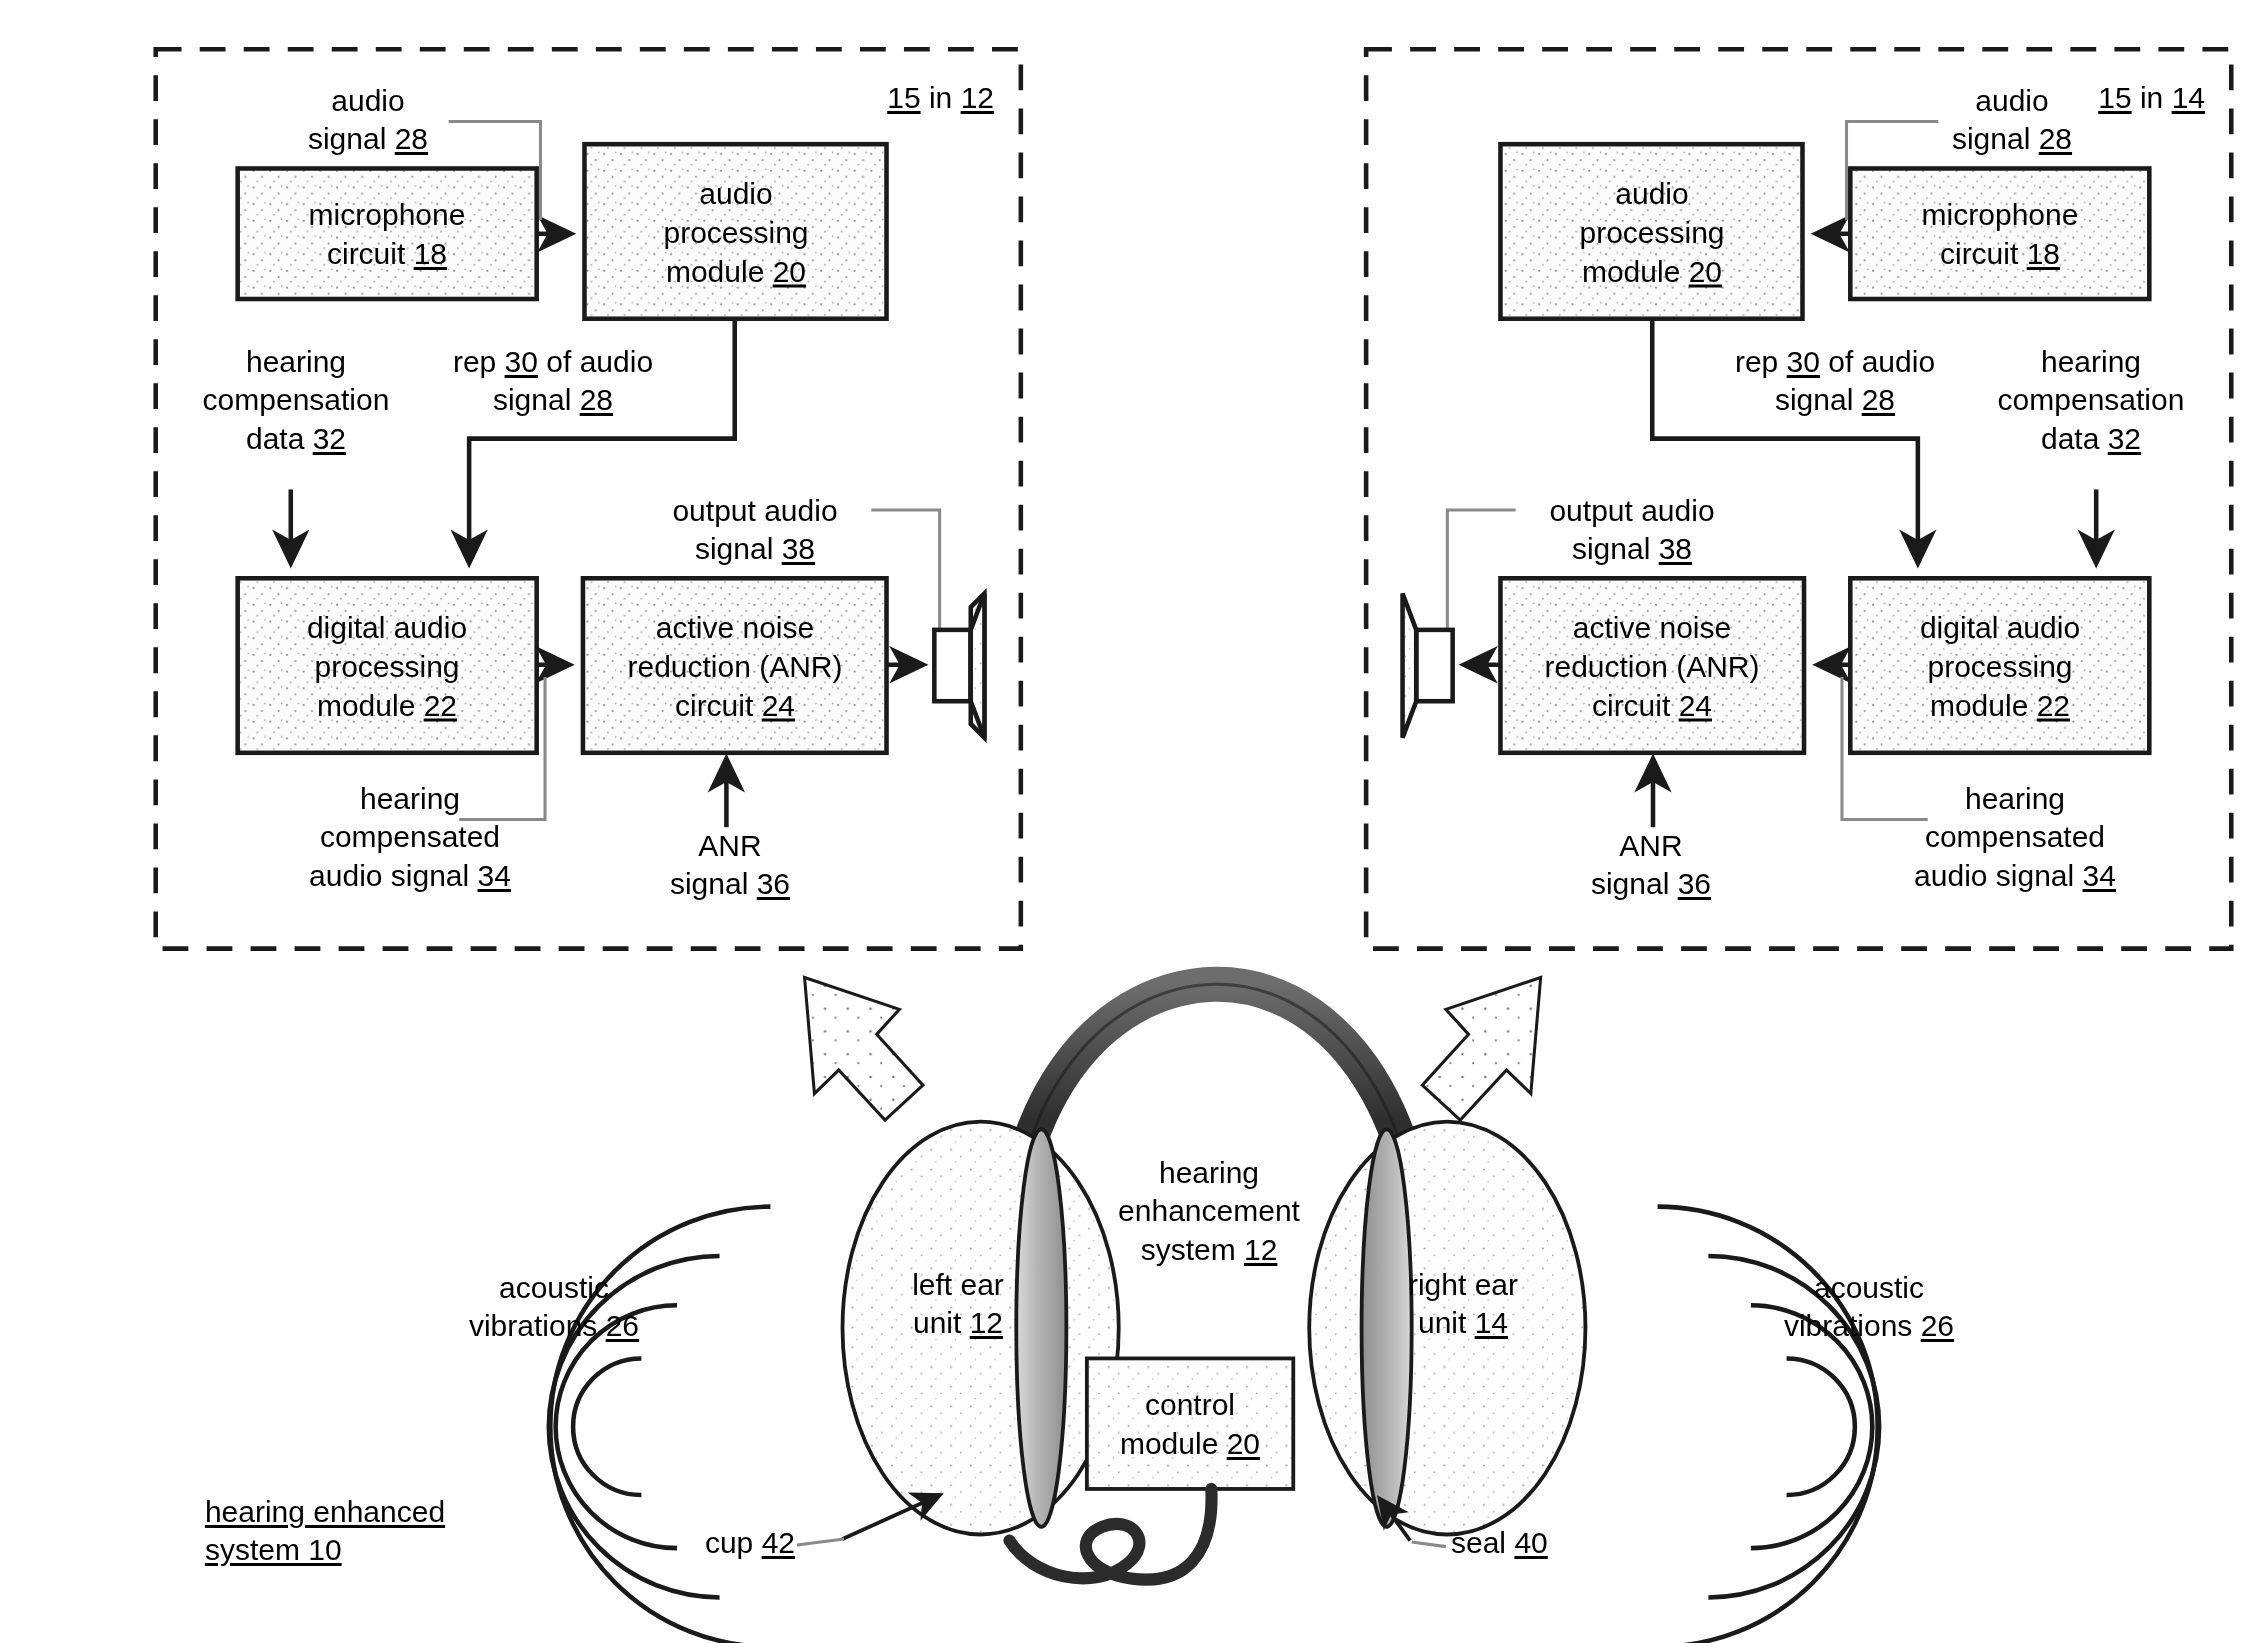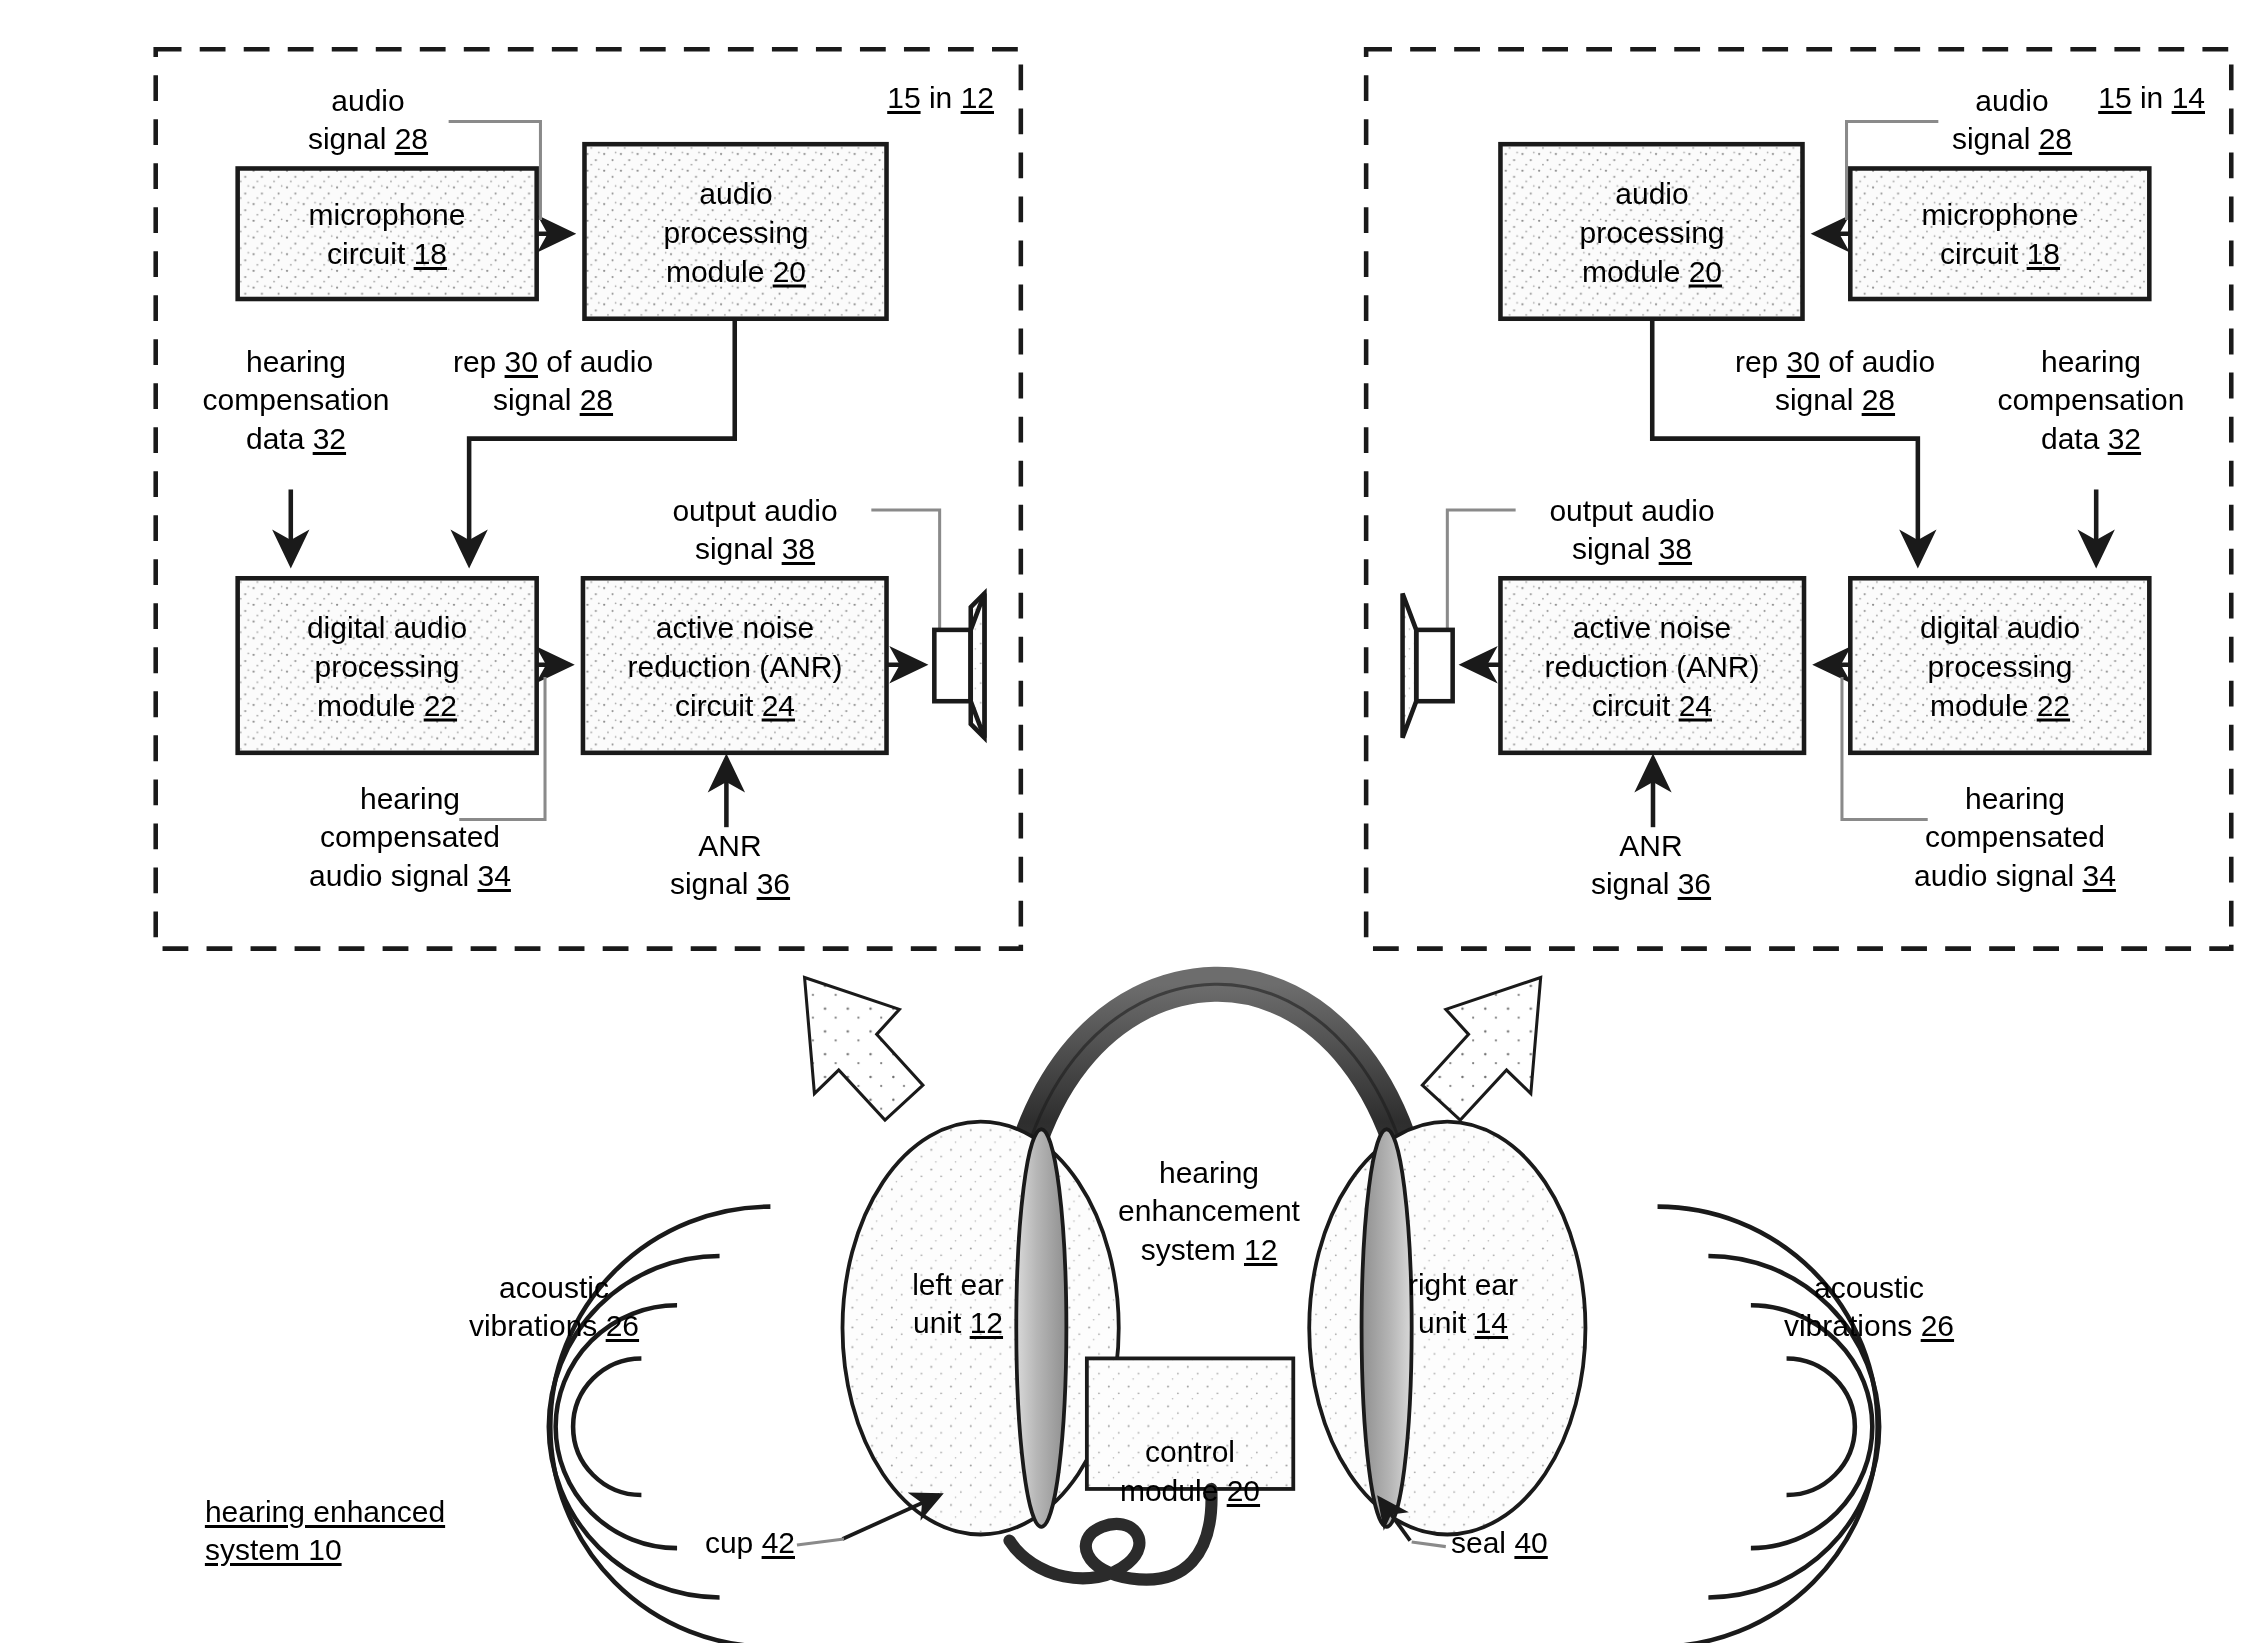--- a/index.html
+++ b/index.html
@@ -432,21 +432,21 @@
     <div><span>unit</span>
          <span class="u">12</span></div>
   </div>
 
   <div class="lbl ctr" style="left:1463px; top:1266px;">
     <div>right ear</div>
     <div><span>unit</span>
          <span class="u">14</span></div>
   </div>
 
-  <div class="boxtext" style="left:1190px; top:1471px;">
+  <div class="boxtext" style="left:1190px; top:1424px;">
     <div>control</div>
     <div><span>module</span>
          <span class="u">20</span></div>
   </div>
 
   <div class="lbl rt" style="left:795px; top:1524px;">
     <span>cup</span>
     <span class="u">42</span>
   </div>
 

